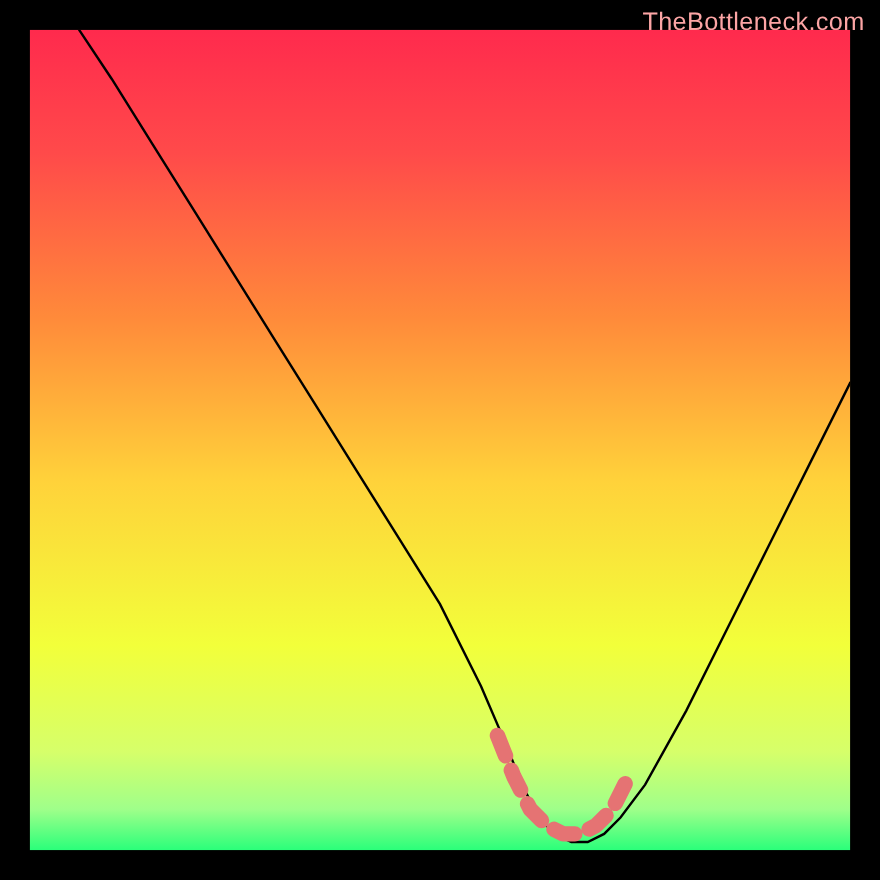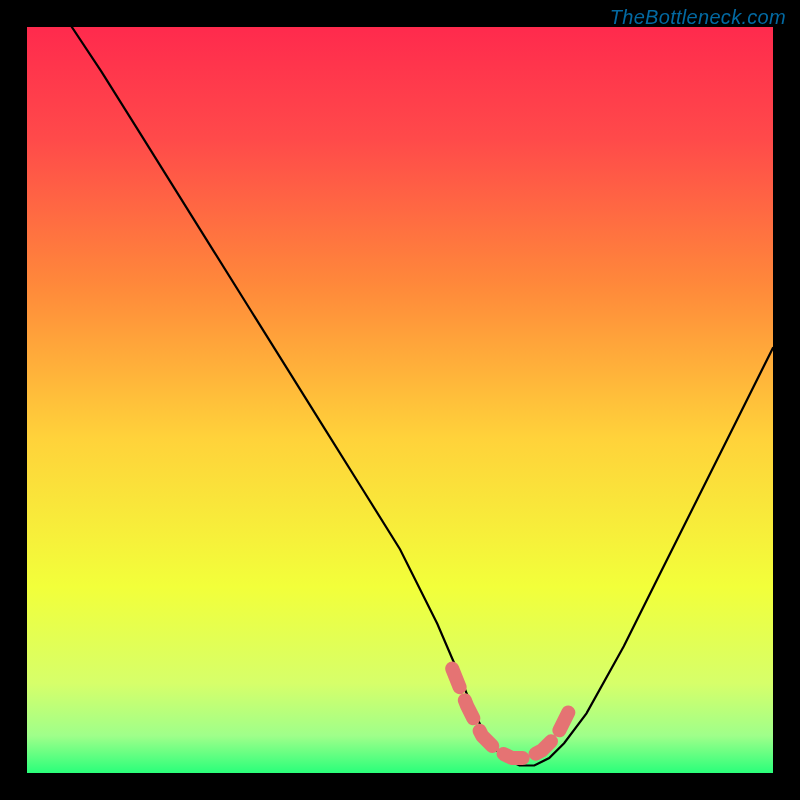--- a/index.html
+++ b/index.html
@@ -8,25 +8,24 @@
     width: 800px;
     height: 800px;
     background: #000;
     position: relative;
     font-family: Arial, sans-serif;
   }
   .watermark {
     position: absolute;
     top: 6px;
     right: 14px;
-    color: #0369a1;
-    font-size: 20px;
+    color: #fca5a5;
+    font-size: 23px;
     font-weight: 400;
     letter-spacing: 0.3px;
-    font-style: italic;
   }
   .plot {
     position: absolute;
     top: 27px;
     left: 27px;
     width: 746px;
     height: 746px;
   }
   svg { display: block; }
 </style>

